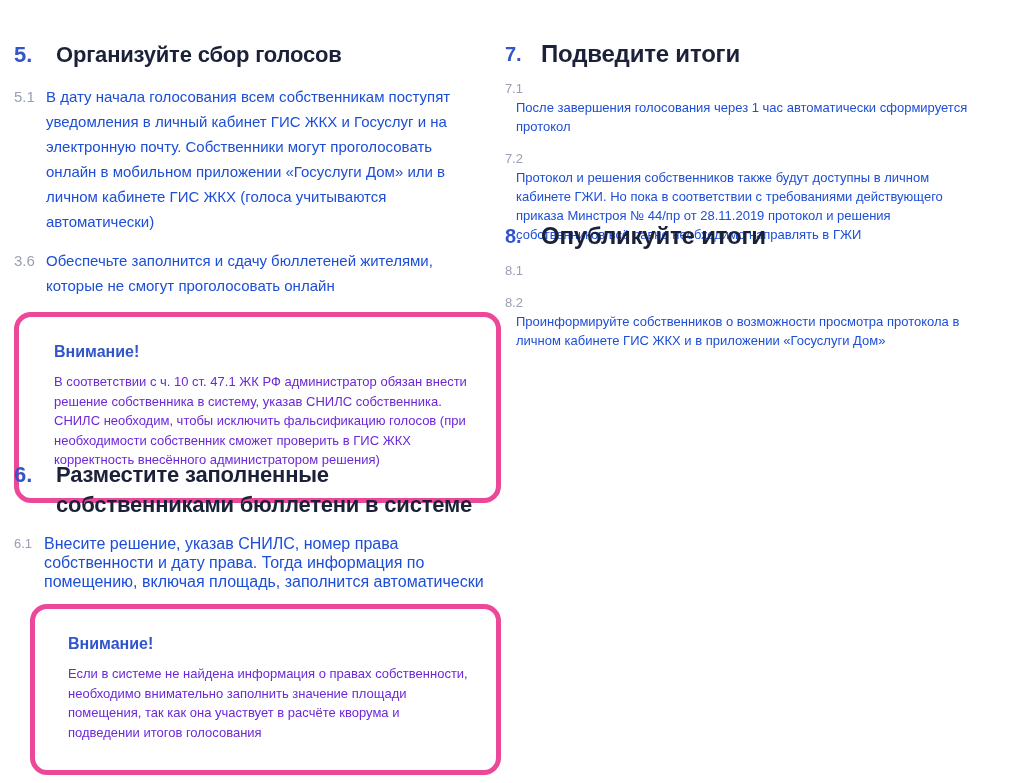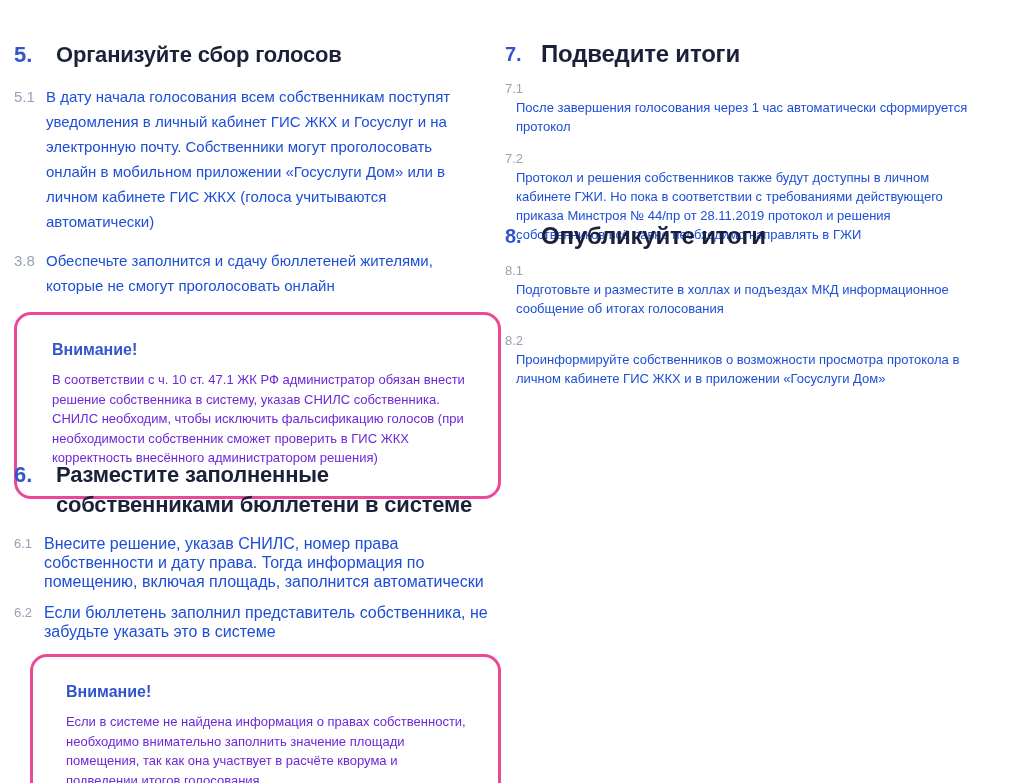--- a/index.html
+++ b/index.html
@@ -81,21 +81,21 @@
   .sec6 .item-num      { width: 30px; font-size: 13px; line-height: 19px; }
   .sec6 .item-text     { font-size: 16px; line-height: 19px; max-width: 450px; }
 
   
   .col-right .item      { margin-bottom: 13px; flex-direction: column; }
   .col-right .item-num  { width: 41px; font-size: 13px; line-height: 19px; }
   .col-right .item-text { font-size: 13px; line-height: 19px; max-width: 452px; margin-left: 11px; }
 
   
   .callout {
-    border: 3px solid #ec4899;
+    border: 5px solid #ec4899;
     border-radius: 17px;
     background: #ffffff;
     box-sizing: border-box;
   }
   .callout-title {
     color: #3355cc;
     font-weight: 700;
     font-size: 16px;
     line-height: 22px;
     margin-bottom: 9px;
@@ -139,45 +139,41 @@
         <span class="sec-num">5.</span>
         <span class="sec-title">Организуйте сбор голосов</span>
       </div>
 
       <div class="item">
         <span class="item-num">5.1</span>
         <span class="item-text">В дату начала голосования всем собственникам поступят уведомления в личный кабинет ГИС ЖКХ и Госуслуг и на электронную почту. Собственники могут проголосовать онлайн в мобильном приложении «Госуслуги Дом» или в личном кабинете ГИС ЖКХ (голоса учитываются автоматически)</span>
       </div>
 
       <div class="item">
-        <span class="item-num">3.8</span>
+        <span class="item-num">3.6</span>
         <span class="item-text">Обеспечьте заполнится и сдачу бюллетеней жителями, которые не смогут проголосовать онлайн</span>
       </div>
 
       <div class="callout callout-5">
         <div class="callout-title">Внимание!</div>
         <div class="callout-body">В соответствии с ч. 10 ст. 47.1 ЖК РФ администратор обязан внести решение собственника в систему, указав СНИЛС собственника. СНИЛС необходим, чтобы исключить фальсификацию голосов (при необходимости собственник сможет проверить в ГИС ЖКХ корректность внесённого администратором решения)</div>
       </div>
     </div>
 
     <div class="section sec6" id="sec-6">
       <div class="sec-head">
         <span class="sec-num">6.</span>
         <span class="sec-title">Разместите заполненные собственниками бюллетени в системе</span>
       </div>
 
       <div class="item">
         <span class="item-num">6.1</span>
         <span class="item-text">Внесите решение, указав СНИЛС, номер права собственности и дату права. Тогда информация по помещению, включая площадь, заполнится автоматически</span>
       </div>
 
-      <div class="item">
-        <span class="item-num">6.2</span>
-        <span class="item-text">Если бюллетень заполнил представитель собственника, не забудьте указать это в системе</span>
-      </div>
 
       <div class="callout callout-6">
         <div class="callout-title">Внимание!</div>
         <div class="callout-body">Если в системе не найдена информация о правах собственности, необходимо внимательно заполнить значение площади помещения, так как она участвует в расчёте кворума и подведении итогов голосования</div>
       </div>
     </div>
   </div>
 
   <div class="col col-right">
 
@@ -199,21 +195,20 @@
     </div>
 
     <div class="section" id="sec-8">
       <div class="sec-head">
         <span class="sec-num">8.</span>
         <span class="sec-title">Опубликуйте итоги</span>
       </div>
 
       <div class="item">
         <span class="item-num">8.1</span>
-        <span class="item-text">Подготовьте и разместите в холлах и подъездах МКД информационное сообщение об итогах голосования</span>
       </div>
 
       <div class="item">
         <span class="item-num">8.2</span>
         <span class="item-text">Проинформируйте собственников о возможности просмотра протокола в личном кабинете ГИС ЖКХ и в приложении «Госуслуги Дом»</span>
       </div>
     </div>
   </div>
 
 </div>

